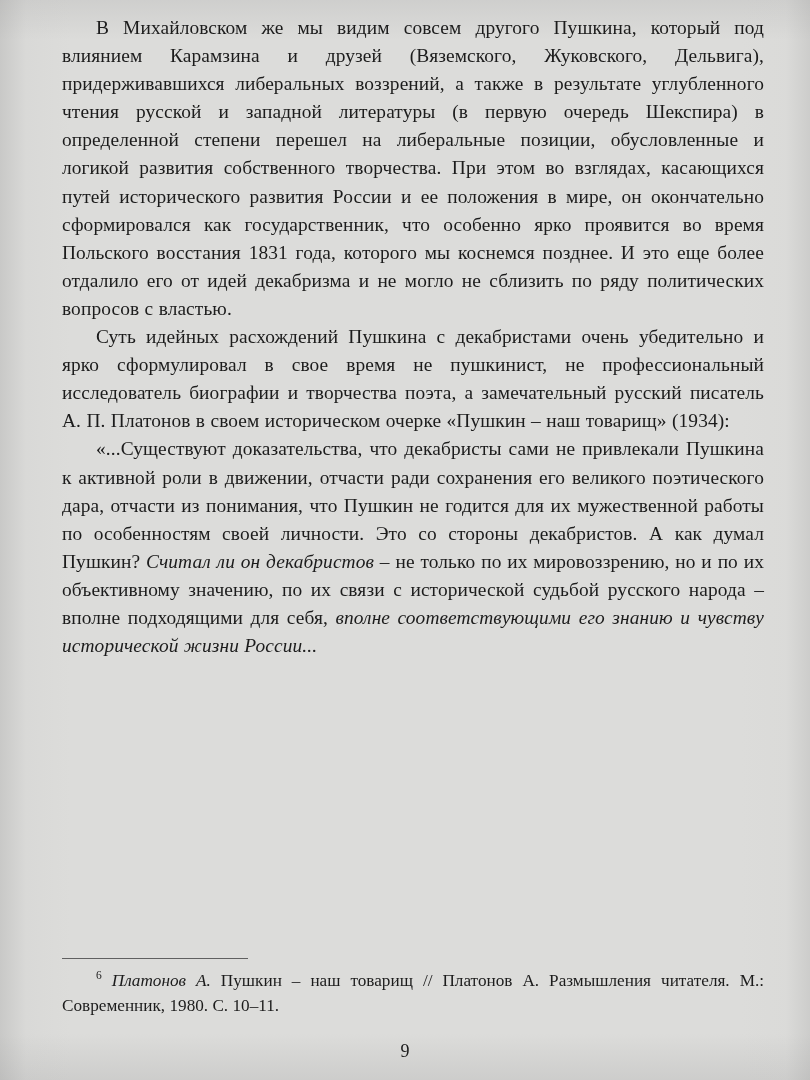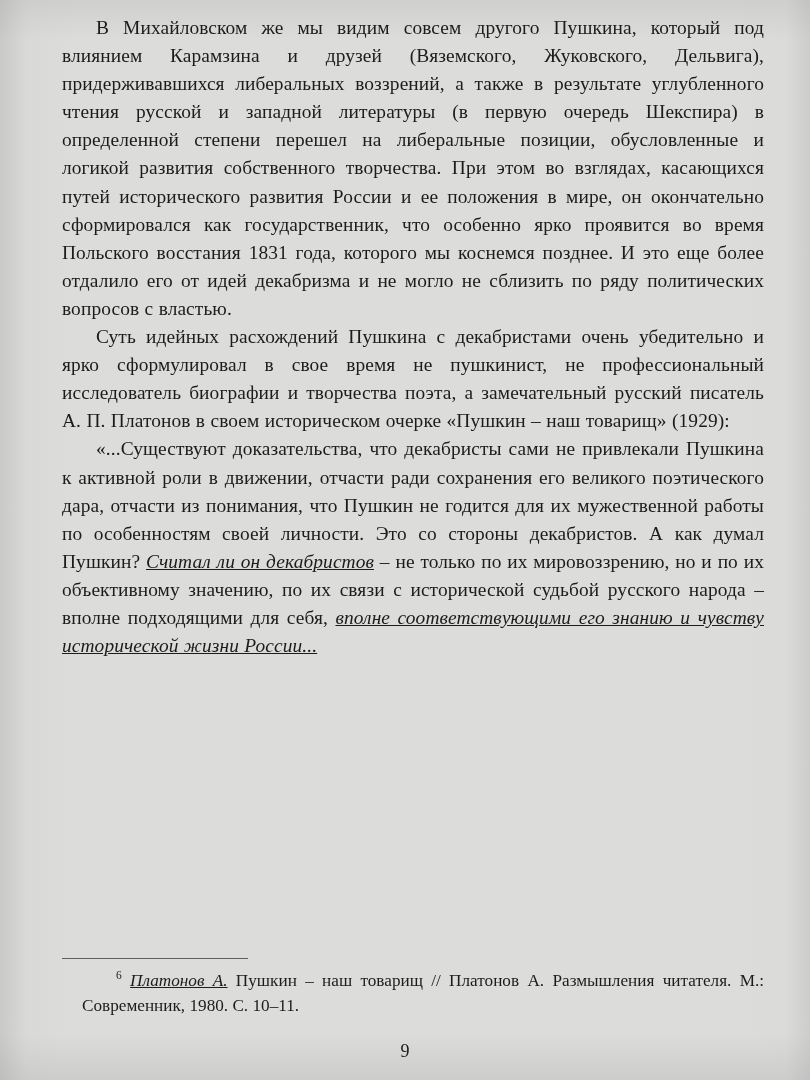--- a/index.html
+++ b/index.html
@@ -35,41 +35,39 @@
     text-justify: inter-word;
     letter-spacing: 0.1px;
     word-spacing: 0.4px;
   }
   .text-block p {
     margin: 0;
     text-indent: 34px;
   }
   .italic {
     font-style: italic;
-    text-decoration: underline;
   }
   .footnote-area {
     position: absolute;
     left: 62px;
     right: 46px;
     bottom: 62px;
   }
   .footnote-rule {
     width: 186px;
     height: 1px;
     background: #4a4a4a;
     margin-bottom: 9px;
     opacity: 0.85;
   }
   .footnote {
     font-size: 17.2px;
     line-height: 25px;
     text-align: justify;
     text-indent: 34px;
-    margin-left: 20px;
   }
   .footnote sup {
     font-size: 11.5px;
     vertical-align: super;
     line-height: 0;
   }
   .text-block sup {
     font-size: 12px;
     vertical-align: super;
     line-height: 0;
@@ -88,21 +86,21 @@
 </style>
 </head>
 <body>
 
 <div class="page">
 
   <div class="text-block">
 
     <p>В Михайловском же мы видим совсем другого Пушкина, который под влиянием Карамзина и друзей (Вяземского, Жуковского, Дельвига), придерживавшихся либеральных воззрений, а также в результате углубленного чтения русской и западной литературы (в первую очередь Шекспира) в определенной степени перешел на либеральные позиции, обусловленные и логикой развития собственного творчества. При этом во взглядах, касающихся путей исторического развития России и ее положения в мире, он окончательно сформировался как государственник, что особенно ярко проявится во время Польского восстания 1831 года, которого мы коснемся позднее. И это еще более отдалило его от идей декабризма и не могло не сблизить по ряду политических вопросов с властью.</p>
 
-    <p>Суть идейных расхождений Пушкина с декабристами очень убедительно и ярко сформулировал в свое время не пушкинист, не профессиональный исследователь биографии и творчества поэта, а замечательный русский писатель А. П. Платонов в своем историческом очерке «Пушкин – наш товарищ» (1929):</p>
+    <p>Суть идейных расхождений Пушкина с декабристами очень убедительно и ярко сформулировал в свое время не пушкинист, не профессиональный исследователь биографии и творчества поэта, а замечательный русский писатель А. П. Платонов в своем историческом очерке «Пушкин – наш товарищ» (1934):</p>
 
     <p>
       <span>«...Существуют доказательства, что декабристы сами не привлекали Пушкина к активной роли в движении, отчасти ради сохранения его великого поэтического дара, отчасти из понимания, что Пушкин не годится для их мужественной работы по особенностям своей личности. Это со стороны декабристов. А как думал Пушкин? </span><span class="italic">Считал ли он декабристов</span><span> – не только по их мировоззрению, но и по их объективному значению, по их связи с исторической судьбой русского народа – вполне подходящими для себя, </span><span class="italic">вполне соответствующими его знанию и чувству исторической жизни России...</span>
     </p>
 
 
 
   </div>
 
   <div class="footnote-area">

